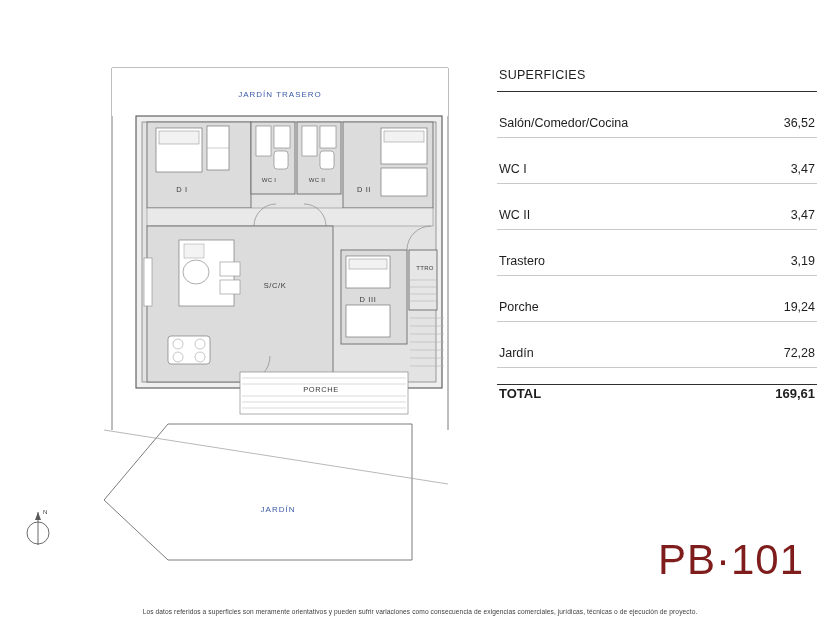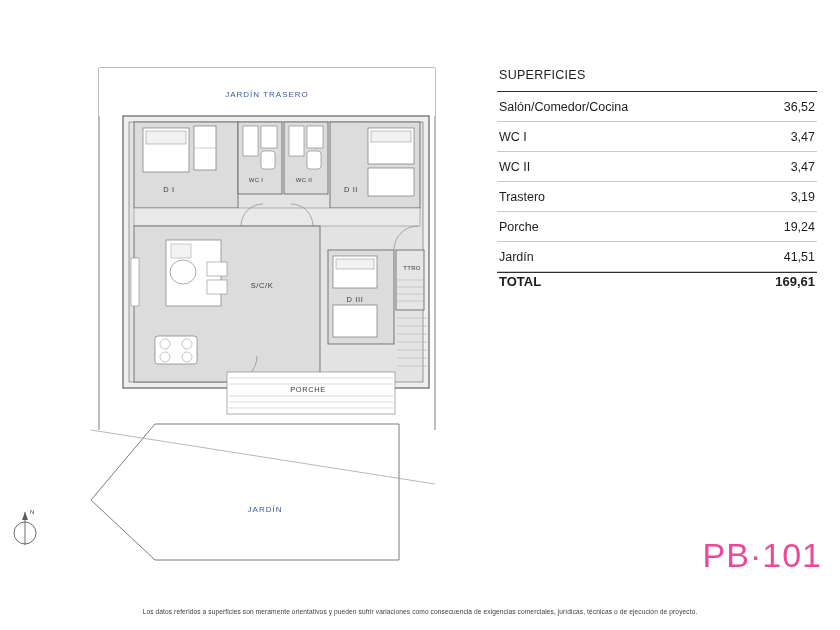--- a/index.html
+++ b/index.html
@@ -12,21 +12,21 @@
     background: #ffffff;
     font-family: "Liberation Sans", sans-serif;
     color: #2b2b2b;
     position: relative;
     overflow: hidden;
   }
 
   
   #floorplan {
     position: absolute;
-    left: 3px;
+    left: 16px;
     top: 0;
     width: 470px;
     height: 600px;
   }
 
   
   #surfaces {
     position: absolute;
     left: 497px;
     top: 68px;
@@ -40,39 +40,40 @@
     border-bottom: 1px solid #2f2f2f;
   }
   .surf-row {
     display: flex;
     justify-content: space-between;
     align-items: flex-end;
     font-size: 12.5px;
     color: #1d1d1d;
     padding: 8px 2px 7px 2px;
     border-bottom: 1px solid #c9c9c9;
+    margin-top: 16px;
   }
   .surf-row .lbl { white-space: nowrap; }
   .surf-row .val { white-space: nowrap; }
   .surf-row.total {
     font-weight: bold;
     border-bottom: none;
     border-top: 1px solid #2f2f2f;
     padding-top: 1px;
     font-size: 13px;
   }
 
   
   #plan-code {
     position: absolute;
-    right: 18px;
+    right: 36px;
     top: 536px;
-    font-size: 34px;
+    font-size: 42px;
     letter-spacing: 1px;
-    color: #ec4899;
+    color: #7f1d1d;
     font-family: "Liberation Sans", sans-serif;
     font-weight: normal;
   }
 
   
   #footer-note {
     position: absolute;
     left: 0;
     right: 0;
     top: 608px;
@@ -249,21 +250,21 @@
       <div class="surf-row">
         <span class="lbl">Trastero</span>
         <span class="val">3,19</span>
       </div>
       <div class="surf-row">
         <span class="lbl">Porche</span>
         <span class="val">19,24</span>
       </div>
       <div class="surf-row">
         <span class="lbl">Jardín</span>
-        <span class="val">41,51</span>
+        <span class="val">72,28</span>
       </div>
     </div>
   <div class="surf-row total">
     <span class="lbl">TOTAL</span>
     <span class="val">169,61</span>
   </div>
 </div>
 
 <div id="plan-code">PB·101</div>
 

